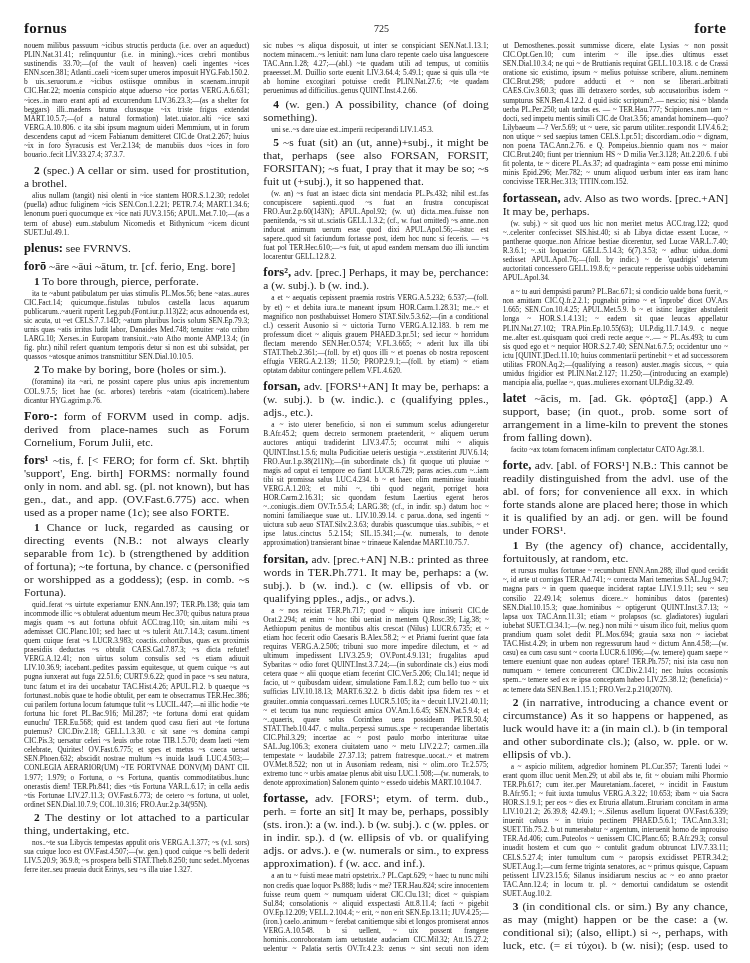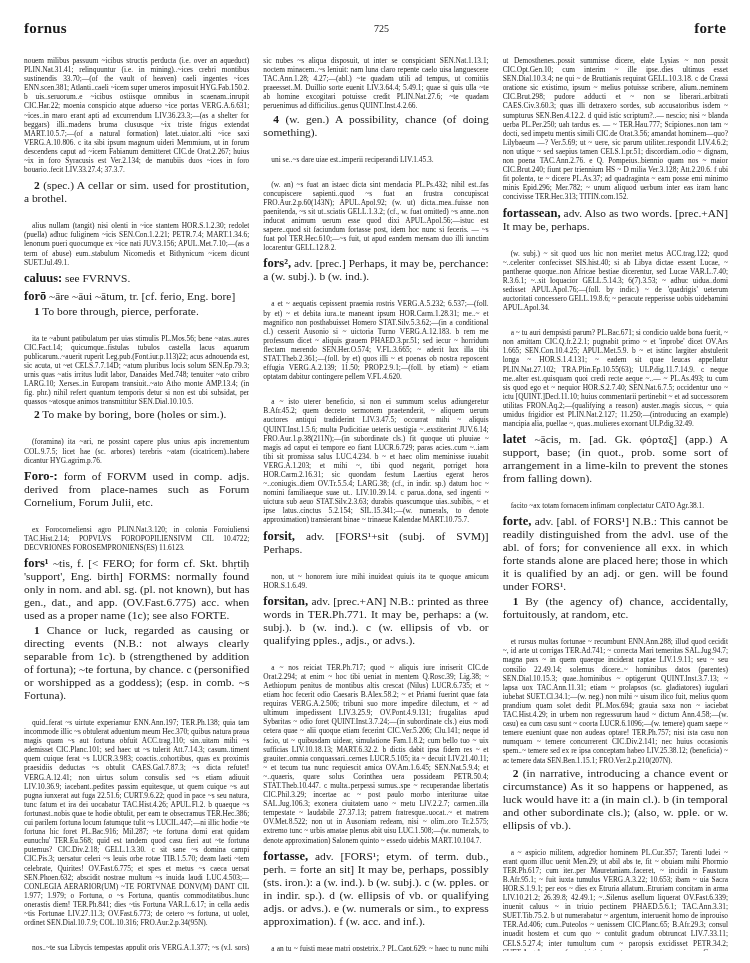--- a/index.html
+++ b/index.html
@@ -33,21 +33,21 @@
     margin: 0;
   }
   .hw { font-weight: bold; font-size: 12.5px; margin-top: 22px; }
   .sense {
     font-size: 11.4px; line-height: 13px; text-align: justify;
     text-indent: 10px; margin: 2px 0 0 0;
   }
   .sense .num { font-weight: bold; }
   .cit {
     font-size: 7.4px; line-height: 9.1px; text-align: justify;
-    text-indent: 8px; margin: 16px 0 2px 0; color: #222;
+    text-indent: 8px; margin: 1px 0 2px 0; color: #222;
   }
   .cit.cont { text-indent: 0; }
 </style>
 </head>
 <body>
 
 <div class="running-head">
   <span class="rh-left">fornus</span>
   <span class="rh-center">725</span>
   <span class="rh-right">forte</span>
@@ -56,59 +56,57 @@
 <div class="columns">
   <div class="col">
       <div class="entry">
         <p class="cit cont">nouem milibus passuum ~icibus structis perducta (i.e. over an aqueduct) PLIN.Nat.31.41; relinquuntur (i.e. in mining)..~ices crebri montibus sustinendis 33.70;—(of the vault of heaven) caeli ingentes ~ices ENN.scen.381; Atlanti..caeli ~icem super umeros imposuit HYG.Fab.150.2.  b uis..seruorum..e ~icibus ostiisque omnibus in scaenam..inrupit CIC.Har.22; moenia conspicio atque aduerso ~ice portas VERG.A.6.631; ~ices..in maro erant apti ad excurrendum LIV.36.23.3;—(as a shelter for beggars) illi..madens bruma clususque ~ix triste frigus extendat MART.10.5.7;—(of a natural formation) latet..uiator..alti ~ice saxi VERG.A.10.806.  c ita sibi ipsum magnum uideri Memmium, ut in forum descendens caput ad ~icem Fabianum demitteret CIC.de Orat.2.267; huius ~ix in foro Syracusis est Ver.2.134; de manubiis duos ~ices in foro bouario..fecit LIV.33.27.4; 37.3.7.</p>
       </div>
       <div class="entry">
         <p class="sense"><span class="num">2</span><span> (spec.) A cellar or sim. used for prostitution, a brothel.</span></p>
         <p class="cit">alius nullam (tangit) nisi olenti in ~ice stantem HOR.S.1.2.30; redolet (puella) adhuc fuliginem ~icis SEN.Con.1.2.21; PETR.7.4; MART.1.34.6; lenonum pueri quocumque ex ~ice nati JUV.3.156; APUL.Met.7.10;—(as a term of abuse) eum..stabulum Nicomedis et Bithynicum ~icem dicunt SUET.Jul.49.1.</p>
       </div>
       <div class="entry">
-        <p class="entry-head"><span class="hw">caluus:</span><span> see FVRNVS.</span></p>
+        <p class="entry-head"><span class="hw">plenus:</span><span> see FVRNVS.</span></p>
       </div>
       <div class="entry">
         <p class="entry-head"><span class="hw">forō</span><span> ~āre ~āui ~ātum, tr. [cf. ferio, Eng. bore]</span></p>
         <p class="sense"><span class="num">1</span><span> To bore through, pierce, perforate.</span></p>
         <p class="cit">ita te ~abunt patibulatum per uias stimulis PL.Mos.56; bene ~atas..aures CIC.Fact.14; quicumque..fistulas tubulos castella lacus aquarum publicarum..~auerit ruperit Leg.pub.(Font.iur.p.113)22; acus adnouenda est, sic acuta, ut ~et CELS.7.7.14D; ~atum pluribus locis solum SEN.Ep.79.3; urnis quas ~atis irritus ludit labor, Danaides Med.748; tenuiter ~ato cribro LARG.10; Xerses..in Europam transiuit..~ato Atho monte AMP.13.4; (in fig. phr.) nihil refert quantum temporis detur si non est ubi subsidat, per quassos ~atosque animos transmittitur SEN.Dial.10.10.5.</p>
         <p class="sense"><span class="num">2</span><span> To make by boring, bore (holes or sim.).</span></p>
         <p class="cit">(foramina) ita ~ari, ne possint capere plus unius apis incrementum COL.9.7.5; licet hae (sc. arbores) terebris ~atam (cicatricem)..habere dicantur HYG.agrim.p.76.</p>
       </div>
       <div class="entry">
         <p class="entry-head"><span class="hw">Foro-:</span><span> form of FORVM used in comp. adjs. derived from place-names such as Forum Cornelium, Forum Julii, etc.</span></p>
-        <p class="cit">ex Forocorneliensi agro PLIN.Nat.3.120; in colonia Foroiuliensi TAC.Hist.2.14; POPVLVS FOROPOPILIENSIVM CIL 10.4722; DECVRIONES FOROSEMPRONIENS(ES) 11.6123.</p>
       </div>
       <div class="entry">
       </div>
       <div class="entry">
         <p class="entry-head"><span class="hw">fors¹</span><span> ~tis, f. [&lt; FERO; for form cf. Skt. bhṛtiḥ 'support', Eng. birth] FORMS: normally found only in nom. and abl. sg. (pl. not known), but has gen., dat., and app. (OV.Fast.6.775) acc. when used as a proper name (1c); see also FORTE.</span></p>
         <p class="sense"><span class="num">1</span><span> Chance or luck, regarded as causing or directing events (N.B.: not always clearly separable from 1c). b (strengthened by addition of fortuna); ~te fortuna, by chance. c (personified or worshipped as a goddess); (esp. in comb. ~s Fortuna).</span></p>
         <p class="cit">quid..ferat ~s uirtute experiamur ENN.Ann.197; TER.Ph.138; quia tam incommode illic ~s obtulerat aduentum meum Hec.370; quibus natura praua magis quam ~s aut fortuna obfuit ACC.trag.110; sin..uitam mihi ~s ademisset CIC.Planc.101; sed haec ut ~s tulerit Att.7.14.3; casum..timent quem cuique ferat ~s LUCR.3.983; coactis..cohortibus, quas ex proximis praesidiis deductas ~s obtulit CAES.Gal.7.87.3; ~s dicta refutet! VERG.A.12.41; non uirtus solum consulis sed ~s etiam adiuuit LIV.10.36.9; iacebant..pedites passim equitesque, ut quem cuique ~s aut pugna iunxerat aut fuga 22.51.6; CURT.9.6.22; quod in pace ~s seu natura, tunc fatum et ira dei uocabatur TAC.Hist.4.26; APUL.Fl.2.  b quaeque ~s fortunast..nobis quae te hodie obtulit, per eam te obsecramus TER.Hec.386; cui parilem fortuna locum fatumque tulit ~s LUCIL.447;—ni illic hodie ~te fortuna hic foret PL.Bac.916; Mil.287; ~te fortuna domi erat quidam eunuchu' TER.Eu.568; quid est tandem quod casu fieri aut ~te fortuna putemus? CIC.Div.2.18; GELL.1.3.30.  c sit sane ~s domina campi CIC.Pis.3; uersatur celeri ~s leuis orbe rotae TIB.1.5.70; deam laeti ~tem celebrate, Quirites! OV.Fast.6.775; et spes et metus ~s caeca uersat SEN.Phoen.632; abscidit nostrae multum ~s inuida laudi LUC.4.503;—CONLEGIA AERARIOR(UM) ~TE FORTVNAE DONV(M) DANT CIL 1.977; 1.979; o Fortuna, o ~s Fortuna, quantis commoditatibus..hunc onerastis diem! TER.Ph.841; dies ~tis Fortuna VAR.L.6.17; in cella aedis ~tis Fortunae LIV.27.11.3; OV.Fast.6.773; de cetero ~s fortuna, ut uolet, ordinet SEN.Dial.10.7.9; COL.10.316; FRO.Aur.2.p.34(95N).</p>
+        <p class="sense"><span class="num">2</span><span> The destiny or lot attached to a particular thing, undertaking, etc.</span></p>
         <p class="cit">nos..~te sua Libycis tempestas appulit oris VERG.A.1.377; ~s (v.l. sors) sua cuique loco est OV.Fast.4.507;—(w. gen.) quod cuique ~s belli dederit LIV.5.20.9; 36.9.8; ~s prospera belli STAT.Theb.8.250; tunc sedet..Mycenas ferre iter..seu praeuia ducit Erinys, seu ~s illa uiae 1.327.</p>
       </div>
     </div>
   <div class="col">
       <div class="entry">
         <p class="cit cont">sic nubes ~s aliqua disposuit, ut inter se conspiciant SEN.Nat.1.13.1; noctem minacem..~s leniuit: nam luna claro repente caelo uisa languescere TAC.Ann.1.28; 4.27;—(abl.) ~te quadam utili ad tempus, ut comitiis praeesset..M. Duillio sorte euenit LIV.3.64.4; 5.49.1; quae si quis ulla ~te ab homine excogitari potuisse credit PLIN.Nat.27.6; ~te quadam peruenimus ad difficilius..genus QUINT.Inst.4.2.66.</p>
         <p class="sense"><span class="num">4</span><span> (w. gen.) A possibility, chance (of doing something).</span></p>
         <p class="cit">uni se..~s dare uiae est..imperii reciperandi LIV.1.45.3.</p>
+        <p class="sense"><span class="num">5</span><span> ~s fuat (sit) an (ut, anne)+subj., it might be that, perhaps (see also FORSAN, FORSIT, FORSITAN); ~s fuat, I pray that it may be so; ~s fuit ut (+subj.), it so happened that.</span></p>
         <p class="cit">(w. an) ~s fuat an istaec dicta sint mendacia PL.Ps.432; nihil est..fas concupiscere sapienti..quod ~s fuat an frustra concupiscat FRO.Aur.2.p.60(143N); APUL.Apol.92; (w. ut) dicta..mea..fuisse non paenitenda, ~s sit ut..sciatis GELL.1.3.2; (cf., w. fuat omitted) ~s anne..non inducat animum uerum esse quod dixi APUL.Apol.56;—istuc est sapere..quod sit faciundum fortasse post, idem hoc nunc si feceris. — ~s fuat pol TER.Hec.610;—~s fuit, ut apud eandem mensam duo illi iunctim locarentur GELL.12.8.2.</p>
       </div>
       <div class="entry">
         <p class="entry-head"><span class="hw">fors²,</span><span> adv. [prec.] Perhaps, it may be, perchance: a (w. subj.). b (w. ind.).</span></p>
         <p class="cit">a et ~ aequatis cepissent praemia rostris VERG.A.5.232; 6.537;—(foll. by et) ~ et debita iura..te maneant ipsum HOR.Carm.1.28.31; me..~ et magnifico non posthabuisset Homero STAT.Silv.5.3.62;—(in a conditional cl.) cesserit Ausonio si ~ uictoria Turno VERG.A.12.183.  b rem me professum dicet ~ aliquis grauem PHAED.3.pr.51; sed iecur ~ horridum flectam merendo SEN.Her.O.574; V.FL.3.665; ~ aderit lux illa tibi STAT.Theb.2.361;—(foll. by et) quos illi ~ et poenas ob nostra reposcent effugia VERG.A.2.139; 11.50; PROP.2.9.1;—(foll. by etiam) ~ etiam optatam dabitur contingere pellem V.FL.4.620.</p>
       </div>
       <div class="entry">
+        <p class="entry-head"><span class="hw">forsan,</span><span> adv. [FORS¹+AN] It may be, perhaps: a (w. subj.). b (w. indic.). c (qualifying pples., adjs., etc.).</span></p>
         <p class="cit">a ~ isto uterer beneficio, si non ei summum scelus adiungeretur B.Afr.45.2; quem decreto sermonem praetenderit, ~ aliquem uerum auctores antiqui tradiderint LIV.3.47.5; occurrat mihi ~ aliquis QUINT.Inst.1.5.6; multa Pudicitiae ueteris uestigia ~..exstiterint JUV.6.14; FRO.Aur.1.p.38(211N);—(in subordinate cls.) fit quoque uti pluuiae ~ magis ad caput ei tempore eo fiant LUCR.6.729; paras acies..cum ~..iam tibi sit promissa salus LUC.4.234.  b ~ et haec olim meminisse iuuabit VERG.A.1.203; et mihi ~, tibi quod negarit, porriget hora HOR.Carm.2.16.31; sic quondam festum Laertius egerat heros ~..coniugis..diem OV.Tr.5.5.4; LARG.38; (cf., in indir. sp.) datum hoc ~ nomini familiaeque suae ut.. LIV.10.39.14.  c parua..dona, sed ingenti ~ uictura sub aeuo STAT.Silv.2.3.63; durabis quascumque uias..subibis, ~ et ipse latus..cinctus 5.2.154; SIL.15.341;—(w. numerals, to denote approximation) transierant binae ~ trinaeue Kalendae MART.10.75.7.</p>
-      </div>
-      <div class="entry">
-        <p class="entry-head"><span class="hw">forsit,</span><span> adv. [FORS¹+sit (subj. of SVM)] Perhaps.</span></p>
-        <p class="cit">non, ut ~ honorem iure mihi inuideat quiuis ita te quoque amicum HOR.S.1.6.49.</p>
       </div>
       <div class="entry">
         <p class="entry-head"><span class="hw">forsitan,</span><span> adv. [prec.+AN] N.B.: printed as three words in TER.Ph.771. It may be, perhaps: a (w. subj.). b (w. ind.). c (w. ellipsis of vb. or qualifying pples., adjs., or advs.).</span></p>
         <p class="cit">a ~ nos reiciat TER.Ph.717; quod ~ aliquis iure inriserit CIC.de Orat.2.294; at enim ~ hoc tibi ueniat in mentem Q.Rosc.39; Lig.38; ~ Aethiopum penitus de montibus altis crescat (Nilus) LUCR.6.735; et ~ etiam hoc fecerit odio Caesaris B.Alex.58.2; ~ et Priami fuerint quae fata requiras VERG.A.2.506; tribuni suo more impedire dilectum, et ~ ad ultimum impedissent LIV.3.25.9; OV.Pont.4.9.131; frugalitas apud Sybaritas ~ odio foret QUINT.Inst.3.7.24;—(in subordinate cls.) eius modi cetera quae ~ alii quoque etiam fecerint CIC.Ver.5.206; Clu.141; neque id facio, ut ~ quibusdam uidear, simulatione Fam.1.8.2; cum bello tuo ~ uix sufficias LIV.10.18.13; MART.6.32.2.  b dictis dabit ipsa fidem res ~ et grauiter..omnia conquassari..cernes LUCR.5.105; ita ~ decuit LIV.21.40.11; ~ et tecum tua nunc requiescit amica OV.Am.1.6.45; SEN.Nat.5.9.4; et ~..quaeris, quare solus Corinthea uera possideam PETR.50.4; STAT.Theb.10.447.  c multa..perpessi sumus..spe ~ recuperandae libertatis CIC.Phil.3.29; incertae ac ~ post paulo morbo interiturae uitae SAL.Jug.106.3; exonera ciuitatem uano ~ metu LIV.2.2.7; carmen..illa tempestate ~ laudabile 27.37.13; patrem fratresque..uocat..~ et matrem OV.Met.8.522; non ut in Ausoniam redeam, nisi ~ olim..oro Tr.2.575; extremo tunc ~ urbis amatae plenus abit uisu LUC.1.508;—(w. numerals, to denote approximation) Salonem quinto ~ essedo uidebis MART.10.104.7.</p>
       </div>
       <div class="entry">
         <p class="entry-head"><span class="hw">fortasse,</span><span> adv. [FORS¹; etym. of term. dub., perh. = forte an sit] It may be, perhaps, possibly (sts. iron.): a (w. ind.). b (w. subj.). c (w. pples. or in indir. sp.). d (w. ellipsis of vb. or qualifying adjs. or advs.). e (w. numerals or sim., to express approximation). f (w. acc. and inf.).</span></p>
         <p class="cit">a an tu ~ fuisti meae matri opstetrix..? PL.Capt.629; ~ haec tu nunc mihi non credis quae loquor Ps.888; ludis ~ me? TER.Hau.824; scire innocentem fuisse reum quem ~ numquam uiderat CIC.Clu.131; dicet ~ quispiam Sul.84; consolationis ~ aliquid exspectasti Att.8.11.4; facti ~ pigebit OV.Ep.12.209; VELL.2.104.4; ~ erit, ~ non erit SEN.Ep.13.11; JUV.4.25;—(iron.) caelo..animum ~ ferebat canitiemque sibi et longos promiserat annos VERG.A.10.548.  b si uellent, ~ uix possent frangere hominis..conroboratam iam uetustate audaciam CIC.Mil.32; Att.15.27.2; uelentur ~ Palatia sertis OV.Tr.4.2.3; genus ~ sint secuti non idem QUINT.Inst.9.4.17; APUL.Apol.31;—(in subordinate cls.) fit</p>
       </div>
     </div>

